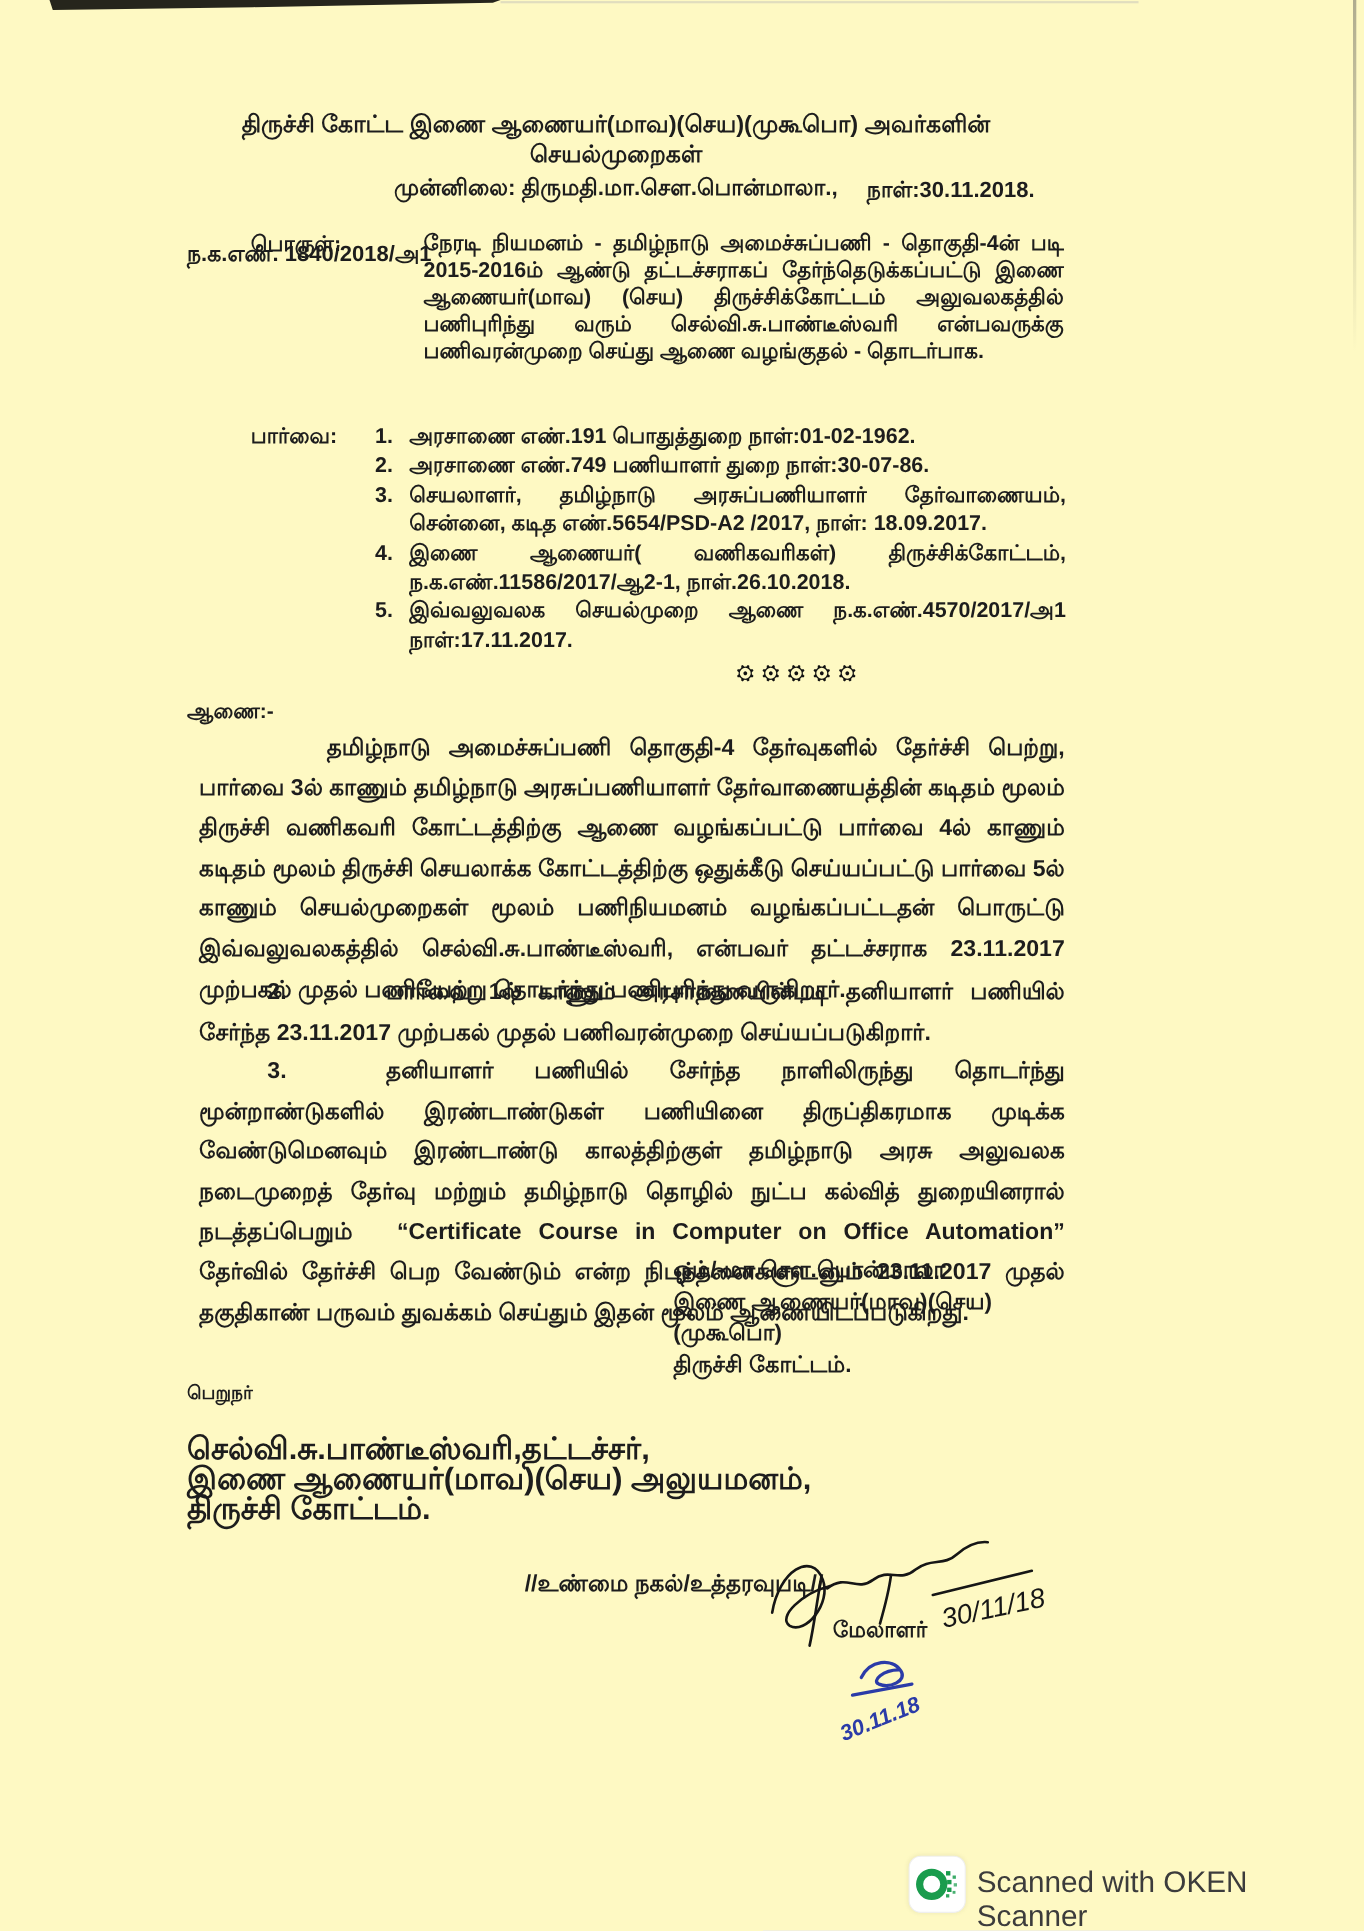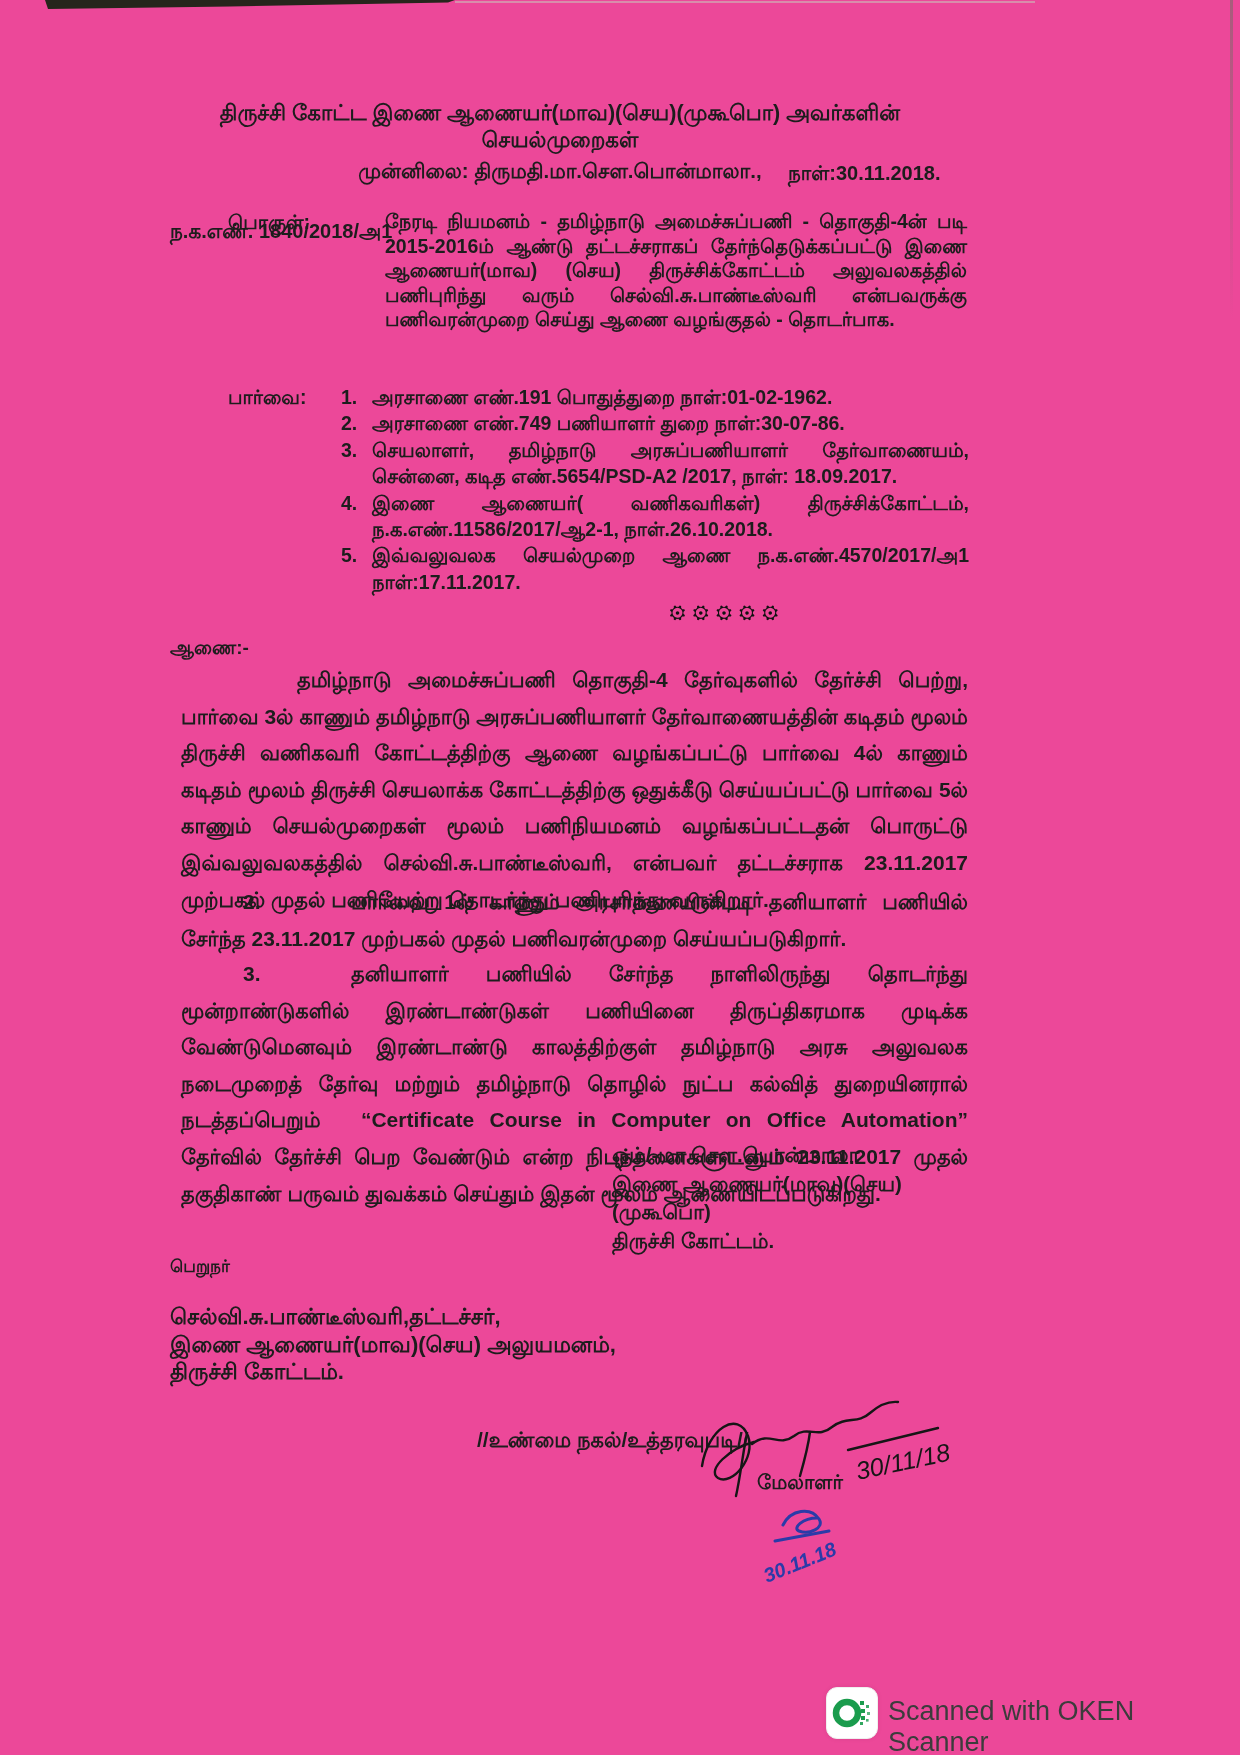--- a/index.html
+++ b/index.html
@@ -1,18 +1,18 @@
 <!DOCTYPE html>
 <html lang="ta"><head>
 <meta charset="utf-8">
 <style>
   html,body{margin:0;padding:0;background:#e9e9e9;}
   .page{
     position:relative;width:1240px;height:1755px;margin:0 auto;
-    background:#ec4899;overflow:hidden;
+    background:#fef9c3;overflow:hidden;
     font-family:"Liberation Sans",sans-serif;color:#1e1e1e;
   }
   .abs{position:absolute;}
   .ta{font-weight:700;color:#1d1d1d;}
   
   .hdr{left:150px;top:100px;width:820px;text-align:center;}
   .hdr-l1{font-size:21.5px;line-height:27px;}
   .hdr-l2{font-size:20.5px;line-height:26px;margin-top:4px;}
   
   .fileno{left:170px;top:174px;font-size:20px;margin-top:46px;}
@@ -33,21 +33,21 @@
   .bodyp{width:787px;left:181px;font-size:21px;line-height:36.6px;text-align:justify;}
   .p1{top:662px;text-indent:116px;}
   .p2{top:884px;}
   .p3{top:956px;}
   .pnum{display:inline-block;margin-left:62px;width:108px;text-indent:0;}
   .latin-bold{font-weight:700;margin-left:25px;}
   
   .sigblock{left:612px;top:1141px;width:330px;font-size:20.5px;line-height:28.5px;}
   
   .recip-label{left:170px;top:1257px;font-size:17px;}
-  .recip-addr{left:170px;top:1303px;font-size:22px;line-height:27.5px;}
+  .recip-addr{left:170px;top:1303px;font-size:28px;line-height:27.5px;}
   
   .attest{left:477px;top:1428px;font-size:21px;}
   .manager{left:757px;top:1471px;font-size:20px;}
   
   .edge-right{left:1230px;top:0;width:3px;height:320px;
     background:linear-gradient(#6f6d64,rgba(111,109,100,0));opacity:.55;}
   
   .logo-card{left:826px;top:1687px;width:50px;height:50px;border-radius:11px;
     background:#ffffff;border:1px solid #efefef;box-shadow:0 0 5px rgba(0,0,0,.07);}
   .footer-text{left:888px;top:1696px;font-size:27px;color:#3c3c3c;font-weight:400;}

